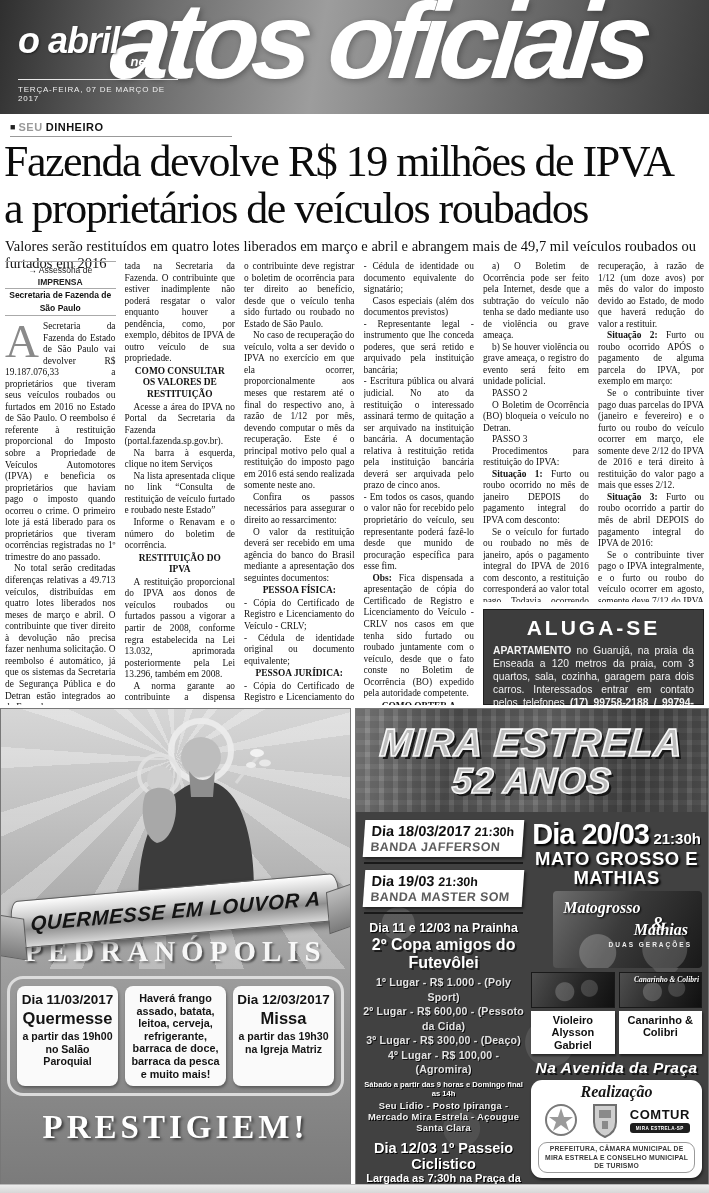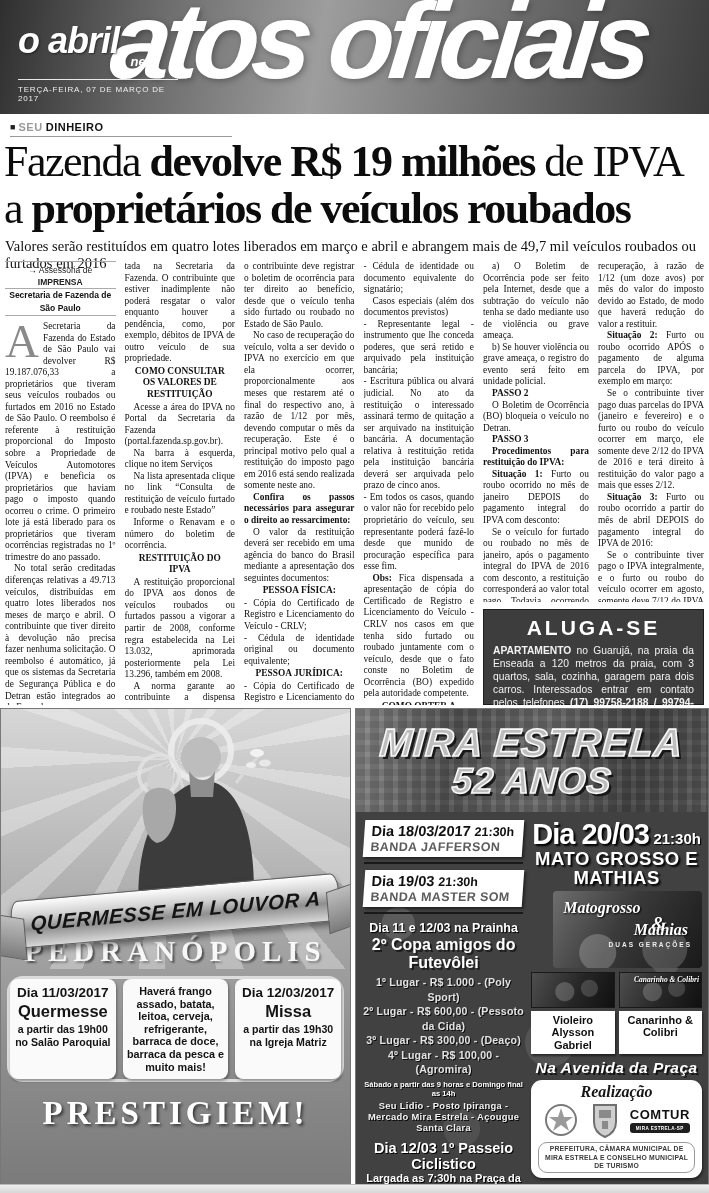--- a/index.html
+++ b/index.html
@@ -24,34 +24,34 @@
   .kicker{position:absolute;top:121px;left:10px;width:222px;border-bottom:1px solid #999;
     font-family:"Liberation Sans",sans-serif;font-size:11px;padding-bottom:3px;}
   .kicker .sq{color:#222;font-size:9px;vertical-align:1px;}
   .kicker .lt{color:#9a9a9a;font-weight:700;letter-spacing:.5px;}
   .kicker .bd{color:#111;font-weight:900;letter-spacing:.5px;}
 
   
   .headline{position:absolute;top:138px;left:4px;right:4px;margin:0;
     font-family:"Liberation Serif",serif;font-size:44px;line-height:47px;letter-spacing:-1.5px;color:#0c0c0c;}
   .hl-n{font-weight:400;}
-  .hl-b{font-weight:700;}
+  .hl-b{font-weight:400;}
   .subhead{position:absolute;top:238px;left:5px;right:5px;margin:0;
     font:500 14.5px/17px "Liberation Serif",serif;color:#111;}
 
   
   .article-body{position:absolute;top:261px;left:5px;right:5px;height:444px;display:flex;gap:9px;overflow:hidden;}
   .col{flex:1;overflow:hidden;font-size:9.4px;line-height:11.55px;text-align:justify;}
   .col-pair{flex:2;display:flex;flex-direction:column;}
   .half-cols{display:flex;gap:9px;height:341px;overflow:hidden;}
   .half-cols .col{flex:1;}
   .blk{margin:0;}
   .blk-p{text-indent:9px;}
   .blk-p0{}
-  .blk-b{text-indent:9px;font-weight:700;}
+  .blk-b{text-indent:9px;font-weight:400;}
   .blk-h{text-align:center;font-weight:700;margin:1px 8px;}
   .blk-lead{text-indent:9px;}
   .blk-drop{}
   .dropcap{float:left;font:400 47px/39px "Liberation Serif",serif;color:#8a8a8a;padding:1px 4px 0 0;}
   .byline1{border-top:1px solid #aaa;text-align:center;font:400 8.5px/12px "Liberation Sans",sans-serif;
     color:#222;padding-top:2px;}
   .byline1 b{font-weight:900;}
   .byline2{border-top:1px solid #aaa;border-bottom:1px solid #aaa;text-align:center;
     font:700 8.5px/13px "Liberation Sans",sans-serif;color:#111;margin-bottom:5px;}
 
@@ -78,21 +78,21 @@
     background:linear-gradient(#bdbdbd,#7c7c7c);z-index:-1;border:1px solid #5e5e5e;}
   .sj-ribbon::before{left:-16px;transform:skewY(14deg);}
   .sj-ribbon::after{right:-16px;transform:skewY(-14deg);}
   .sj-ribbon-text{font:italic 900 20.5px "Liberation Sans",sans-serif;color:#141414;letter-spacing:.5px;
     transform:skewX(-6deg);white-space:nowrap;}
   .sj-title{position:relative;z-index:1;text-align:center;margin-top:12px;
     font:900 56px/56px "Liberation Serif",serif;color:#fff;letter-spacing:5px;
     text-shadow:3px 3px 3px rgba(0,0,0,.55);}
   .sj-subtitle{text-align:center;font:900 29px/32px "Liberation Serif",serif;color:#f6f6f6;
     letter-spacing:6px;text-shadow:2px 2px 2px rgba(0,0,0,.5);}
-  .sj-frame{margin:9px 6px 0;border:3px solid #dcdcdc;border-radius:16px;display:flex;gap:7px;}
+  .sj-frame{margin:9px 6px 0;border:3px solid #dcdcdc;border-radius:16px;padding:7px;display:flex;gap:7px;}
   .sj-box{flex:1;background:#fafafa;border-radius:8px;padding:6px 3px;text-align:center;
     font-family:"Liberation Sans",sans-serif;color:#141414;box-shadow:1px 2px 3px rgba(0,0,0,.35);}
   .bx-date{font-weight:800;font-size:13.5px;}
   .bx-name{font-weight:800;font-size:16.5px;margin:2px 0;}
   .bx-sub{font-weight:700;font-size:10.6px;line-height:12.5px;}
   .bx-menu{font-weight:800;font-size:10.8px;line-height:12.6px;}
   .sj-footer{text-align:center;margin-top:13px;font:800 33px "Liberation Serif",serif;color:#fff;
     letter-spacing:4px;text-shadow:2px 2px 3px rgba(0,0,0,.55);}
 
   

